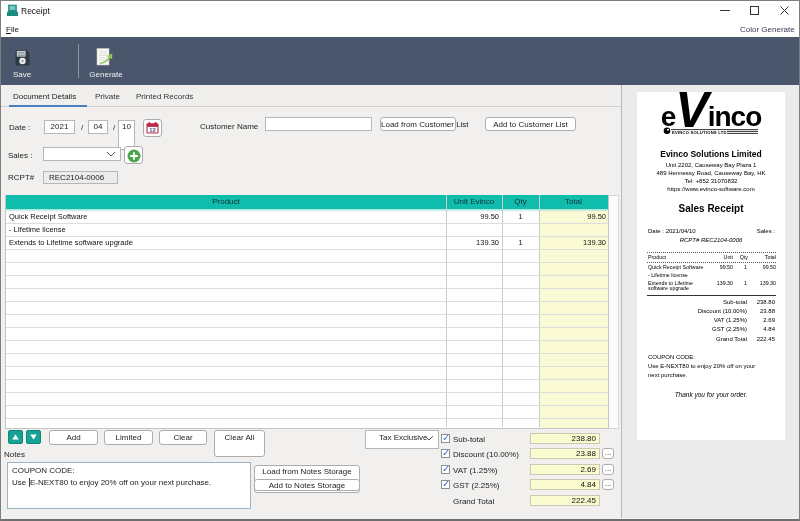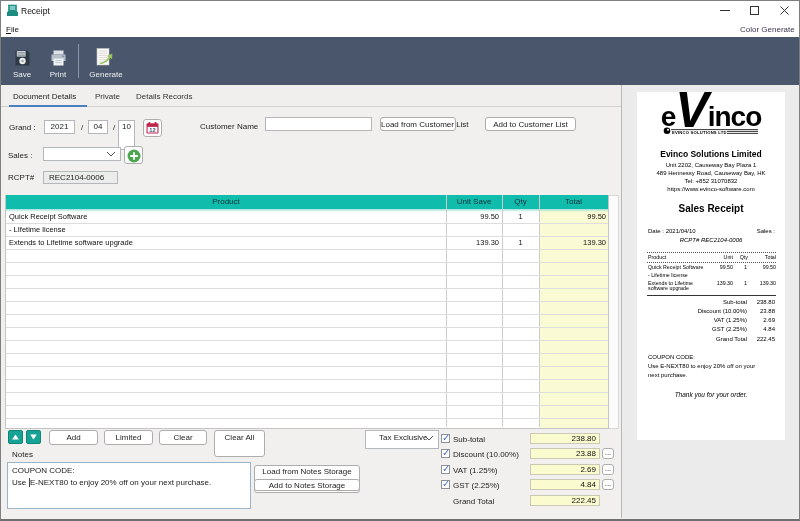--- a/index.html
+++ b/index.html
@@ -82,52 +82,42 @@
     <div class="toolbtn" style="left:0px;">
       <svg width="15" height="16" style="position:absolute;left:15px;top:10px;" viewBox="0 0 15 16">
         <path d="M0.5 0.5 L12 0.5 L14.5 3 L14.5 15.5 L0.5 15.5 Z" fill="#2d3a44"></path>
         <rect x="1.8" y="1" width="8.8" height="5.6" fill="#cdd3d9"></rect>
         <path d="M2.5 2.5 L9.8 2.5 M2.5 4 L9.8 4 M2.5 5.5 L9.8 5.5" stroke="#7c8890" stroke-width="0.7"></path>
         <circle cx="7.5" cy="11" r="3.2" fill="#eceef0"></circle>
         <circle cx="7.5" cy="11" r="1.2" fill="#99a3ab"></circle>
       </svg>
       <div class="lbl">Save</div>
     </div>
-    <div class="toolbtn" style="left:36px;">
-      <svg width="15" height="16" style="position:absolute;left:15px;top:10px;" viewBox="0 0 15 16">
-        <rect x="2.5" y="0.5" width="10" height="4" fill="#dde2e7"></rect>
-        <rect x="0.5" y="4.5" width="14" height="6.5" fill="#b6c0c9"></rect>
-        <rect x="10.8" y="5.6" width="2.4" height="1.5" fill="#8d99a5"></rect>
-        <rect x="2.5" y="8.5" width="10" height="7" fill="#eef1f3"></rect>
-        <path d="M4.5 10.5 L10.5 10.5 M4.5 12.5 L10.5 12.5" stroke="#b9c2ca" stroke-width="0.8"></path>
-      </svg>
-      <div class="lbl">Print</div>
-    </div>
     <div class="tool-sep"></div>
     <div class="toolbtn" style="left:80px;width:52px;">
       <svg width="18" height="18" style="position:absolute;left:16px;top:8px;" viewBox="0 0 18 18">
         <rect x="1" y="0.5" width="12" height="16.5" fill="#fcfcfc" stroke="#c8c4bc" stroke-width="0.6"></rect>
         <path d="M2.8 3 L11.2 3 M2.8 5.2 L11.2 5.2 M2.8 7.4 L11.2 7.4 M2.8 9.6 L11.2 9.6 M2.8 11.8 L11.2 11.8 M2.8 14 L11.2 14" stroke="#d8d2c8" stroke-width="0.8"></path>
         <path d="M3.5 15.2 C7.5 14.2 10.5 12.2 12.6 9.2 L10.9 8.1 L16.3 5.6 L16.1 11.3 L14.4 9.9 C12.2 13.1 8.5 15.4 4 16.2 Z" fill="#9ac45f"></path>
       </svg>
       <div class="lbl">Generate</div>
     </div>
   </div>
 
   <div class="content">
     <div class="leftpane">
 
       <div class="tabs">
         <div class="tab" style="left:13px;color:#222;">Document Details</div>
         <div class="tab" style="left:95px;">Private</div>
-        <div class="tab" style="left:136px;">Details Records</div>
+        <div class="tab" style="left:136px;">Printed Records</div>
         <div class="tab-underline"></div>
       </div>
 
-      <div class="flabel" style="left:9px;top:38px;">Grand :</div>
+      <div class="flabel" style="left:9px;top:38px;">Date :</div>
       <div class="tbox" style="left:44px;top:35px;width:31px;height:14px;text-align:center;line-height:12px;">2021</div>
       <div class="flabel" style="left:81px;top:38px;">/</div>
       <div class="tbox" style="left:88px;top:35px;width:20px;height:14px;text-align:center;line-height:12px;">04</div>
       <div class="flabel" style="left:113px;top:38px;">/</div>
       <div class="tbox" style="left:118px;top:35px;width:17px;height:30px;text-align:center;line-height:12px;">10</div>
       <div class="btn" style="left:143px;top:34px;width:19px;height:18px;">
         <svg width="13" height="12" style="margin-top:2px;" viewBox="0 0 13 12">
           <rect x="0.5" y="1.3" width="12" height="10.2" fill="#c2274b" rx="1.2"></rect>
           <rect x="1.6" y="4.8" width="9.8" height="5.7" fill="#fff"></rect>
           <rect x="2.3" y="0" width="2" height="2.4" fill="#c2274b" rx="0.8"></rect>
@@ -153,21 +143,21 @@
             <path d="M7 3.2 L7 10.8 M3.2 7 L10.8 7" stroke="#fff" stroke-width="1.8"></path>
           </svg>
       </div>
       <div class="flabel" style="left:8px;top:88px;">RCPT#</div>
       <div class="tbox" style="left:43px;top:86px;width:75px;height:13px;line-height:12px;background:#ececea;padding-left:5px;">REC2104-0006</div>
 
       <div class="grid">
         <div class="total-col"></div>
         <div class="grid-header">
           <div class="gh" style="left:0;width:440px;">Product</div>
-          <div class="gh" style="left:440px;width:56px;">Unit Save</div>
+          <div class="gh" style="left:440px;width:56px;">Unit Evinco</div>
           <div class="gh" style="left:496px;width:37px;">Qty</div>
           <div class="gh" style="left:533px;width:69px;">Total</div>
         </div>
         <div class="grid-fade"></div>
         <div class="gcol-line" style="left:440px;"></div>
         <div class="gcol-line" style="left:496px;"></div>
         <div class="gcol-line" style="left:533px;"></div>
         <div class="grow-line" style="top:28px;"></div>
         <div class="grow-line" style="top:41px;"></div>
         <div class="grow-line" style="top:54px;"></div>
@@ -236,21 +226,21 @@
       <div class="check" style="left:441px;top:395px;">
           <span class="checkmark">✓</span>
         </div>
       <div class="flabel" style="left:453px;top:396px;">GST (2.25%)</div>
       <div class="yfield" style="left:530px;top:394px;width:70px;height:11px;line-height:10px;padding-right:3px;">4.84</div>
       <div class="btn" style="left:602px;top:394px;width:12px;height:11px;line-height:7px;">...</div>
 
       <div class="flabel" style="left:453px;top:412px;">Grand Total</div>
       <div class="yfield" style="left:530px;top:410px;width:70px;height:11px;line-height:10px;padding-right:3px;">222.45</div>
 
-      <div class="flabel" style="left:12px;top:365px;text-align:right;">Notes</div>
+      <div class="flabel" style="left:4px;top:365px;text-align:right;">Notes</div>
       <div class="tbox" style="left:7px;top:377px;width:244px;height:47px;border:1px solid #9ab4c8;padding:2px 4px;line-height:11.5px;">COUPON CODE:<br>Use <span style="border-left:1px solid #444;margin-left:0.5px;">E</span>-NEXT80 to enjoy 20% off on your next purchase.</div>
       <div class="btn" style="left:254px;top:380px;width:106px;height:28px;line-height:11px;">Load from Notes Storage</div>
       <div class="btn" style="left:254px;top:394px;width:106px;height:12px;line-height:11px;">Add to Notes Storage</div>
     </div>
 
     <div class="rightpane">
       <div class="paper">
 
         <div class="rc" style="top:3.5px;font-weight:bold;font-size:28px;letter-spacing:-1px;line-height:28px;">e<span style="font-size:50px;font-style:italic;line-height:28px;vertical-align:-1.5px;">V</span>inco</div>
         <svg style="position:absolute;left:26px;top:35px;" width="96" height="9" viewBox="0 0 96 9">

